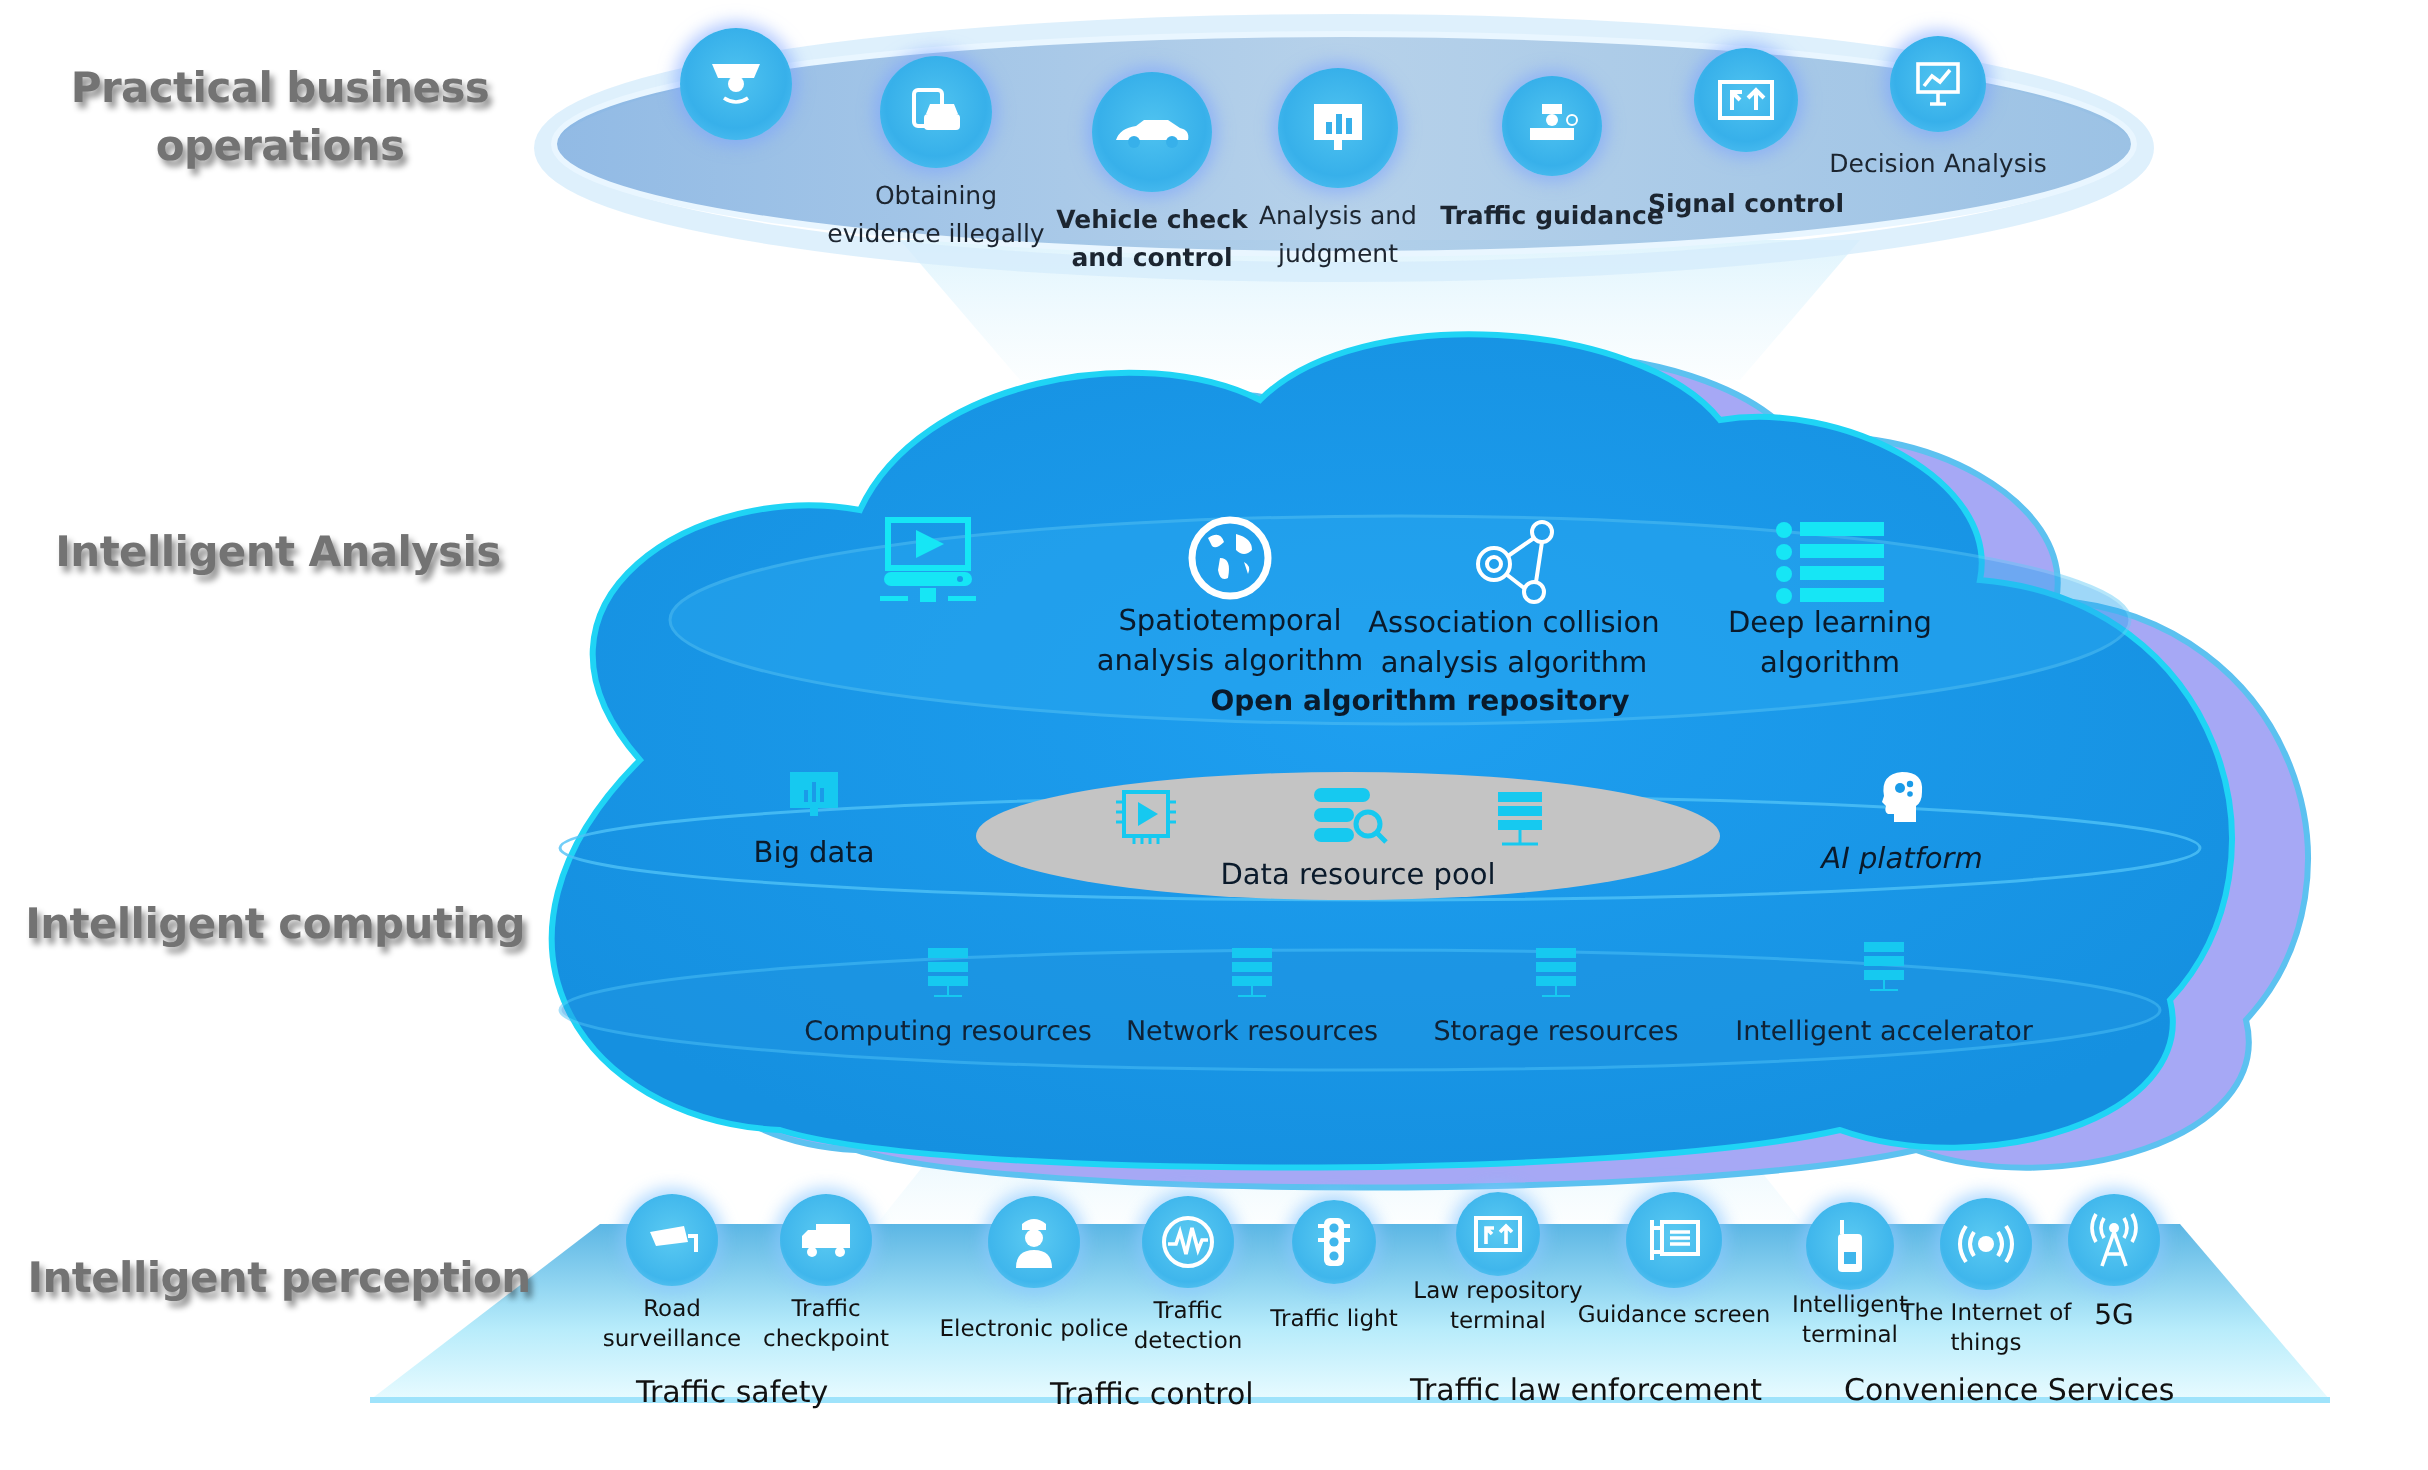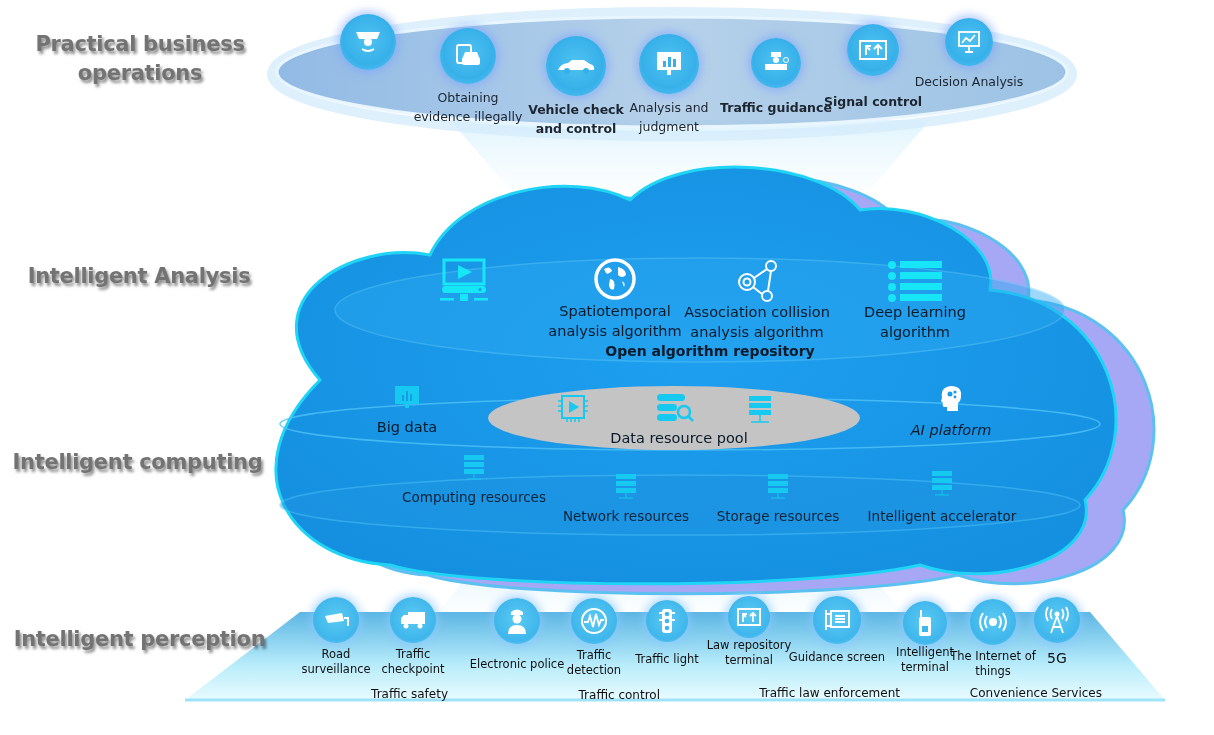--- a/index.html
+++ b/index.html
@@ -10,21 +10,21 @@
   .biz-item{position:absolute;width:110px;text-align:center;}
   .biz-icon{width:56px;height:56px;border-radius:50%;margin:0 auto;background:radial-gradient(circle at 50% 45%,#4fc3f0 0%,#37b0ea 60%,#5cc7f5 100%);box-shadow:0 0 8px 3px rgba(120,160,255,0.55);display:flex;align-items:center;justify-content:center;}
   .biz-label{font-size:12.5px;color:#1c2530;line-height:19px;margin-top:4px;}
   .biz-label.bold{font-weight:bold;font-size:12.5px;}
   .cloud-item{position:absolute;text-align:center;color:#0a1a2b;font-size:14.5px;line-height:20px;}
   .cloud-icon{display:block;margin:0 auto;}
   .res-item{position:absolute;text-align:center;color:#0f2236;font-size:13.5px;}
   .perc-item{position:absolute;width:90px;text-align:center;}
   .perc-icon{width:46px;height:46px;border-radius:50%;margin:0 auto;background:radial-gradient(circle at 50% 45%,#5bcaf2 0%,#3fb6ec 65%,#74d2f7 100%);box-shadow:0 0 8px 3px rgba(140,200,255,0.65);display:flex;align-items:center;justify-content:center;}
   .perc-label{font-size:11.5px;color:#111;line-height:15px;margin-top:4px;}
-  .cat-label{position:absolute;font-size:12px;color:#111;text-align:right;}
+  .cat-label{position:absolute;font-size:15px;color:#111;text-align:left;}
 </style>
 </head>
 <body>
 
 <svg class="bg-svg" width="1214" height="735">
   <defs>
     <linearGradient id="beam" x1="0" y1="0" x2="0" y2="1">
       <stop offset="0" stop-color="#bfe9fb" stop-opacity="0.9"></stop>
       <stop offset="1" stop-color="#d9f3fd" stop-opacity="0.2"></stop>
     </linearGradient>
@@ -247,21 +247,21 @@
 <div class="cloud-item" style="left:896px;top:384px;width:110px;">
   <svg class="cloud-icon" width="26" height="28" viewBox="0 0 26 28">
     <path d="M4 14 Q2 3 13 2 Q24 2 23 12 Q23 17 20 19 V27 H9 V23 H6 Q4 22 5 19 L3 17 Z" fill="#fff"></path>
     <circle cx="12" cy="10" r="2.5" fill="#1a9be8"></circle>
       <circle cx="17" cy="8" r="1.6" fill="#1a9be8"></circle>
       <circle cx="17" cy="13" r="1.4" fill="#1a9be8"></circle>
   </svg>
   <div style="margin-top:8px;font-style:italic;">AI platform</div>
 </div>
 
-<div class="res-item" style="left:398px;top:454px;width:152px;">
+<div class="res-item" style="left:398px;top:473px;width:152px;">
   <svg class="cloud-icon" width="22" height="26" viewBox="0 0 22 26">
       <rect x="1" y="1" width="20" height="5" fill="#16c9f0"></rect>
       <rect x="1" y="8" width="20" height="5" fill="#16c9f0"></rect>
       <rect x="1" y="15" width="20" height="5" fill="#16c9f0"></rect>
       <path d="M11 20 V25 M4 25 H18" stroke="#16c9f0" stroke-width="1"></path>
     </svg>
   <div style="margin-top:9px;">Computing resources</div>
 </div>
 <div class="res-item" style="left:556px;top:473px;width:140px;">
   <svg class="cloud-icon" width="22" height="26" viewBox="0 0 22 26">

